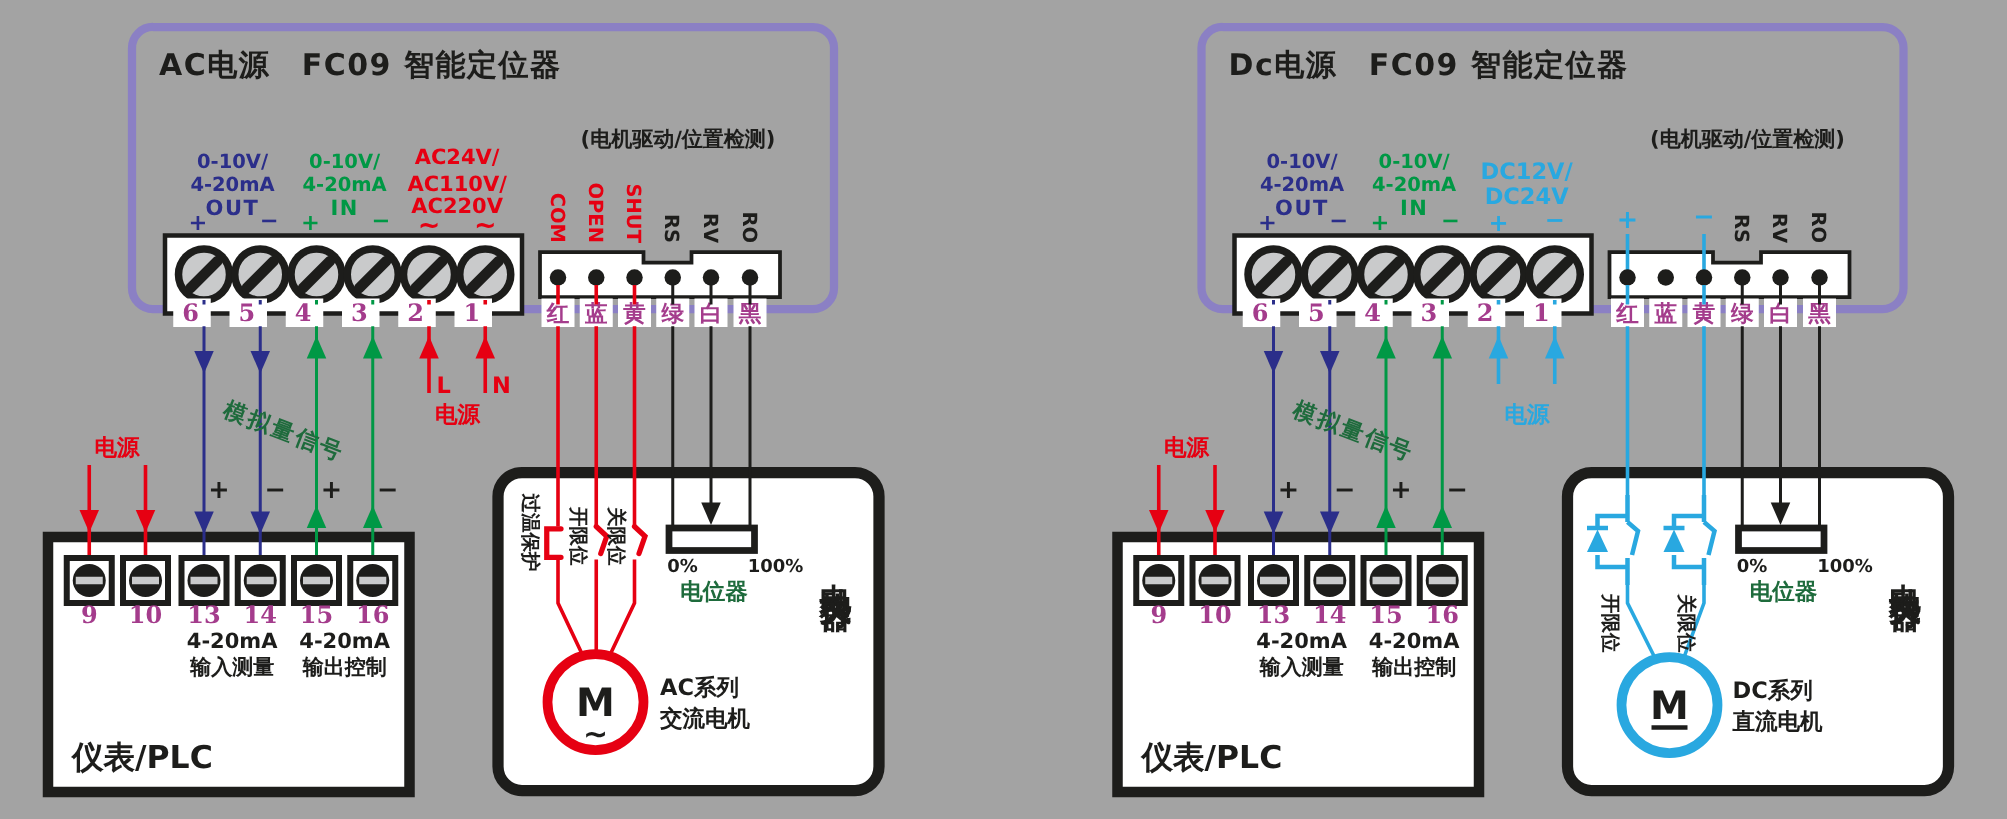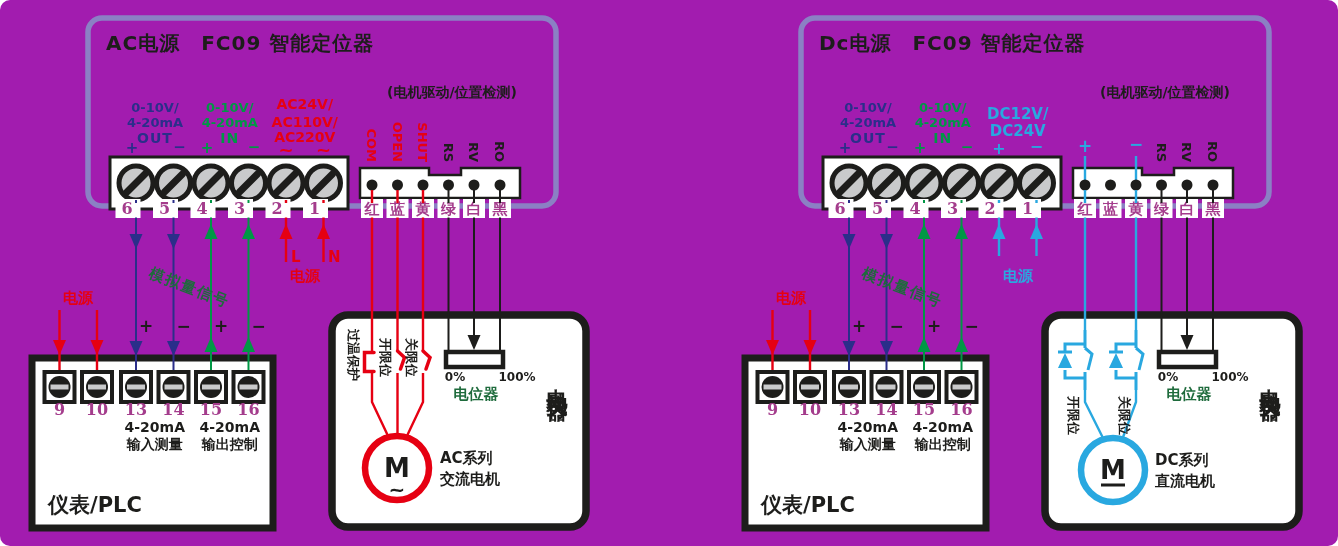--- a/index.html
+++ b/index.html
@@ -1,17 +1,17 @@
 <!DOCTYPE html>
 <html><head>
 <meta charset="utf-8">
 <style>
   html,body{margin:0;padding:0;background:#ffffff;}
-  .stage{position:relative;width:1338px;height:546px;background:#a21caf;overflow:hidden;
-         font-family:"DejaVu Sans","Liberation Sans",sans-serif;border-radius:10px;}
+  .stage{position:relative;width:1338px;height:546px;background:#a3a3a3;overflow:hidden;
+         font-family:"DejaVu Sans","Liberation Sans",sans-serif;}
   .panel{position:absolute;top:0;}
   svg text{font-family:"DejaVu Sans","Liberation Sans",sans-serif;font-weight:bold;fill:#1D1D1B;}
   .mid{text-anchor:middle}
   .endA{text-anchor:end}
   .t12{font-size:12px}.t13{font-size:13px}.t14{font-size:14px}.t15{font-size:15px}
   .t16{font-size:16px}.t17{font-size:17px}.t18{font-size:18px}.t20{font-size:20px}
   .t21{font-size:21px}.t26{font-size:26px}
   .cb{fill:#2B2E8A}.cg{fill:#009845}.cr{fill:#E60012}.cc{fill:#29A8E0}
   .cm{fill:#A43C8C}.cdg{fill:#1E6B3C}.ck{fill:#1D1D1B}
   .num{font-family:"DejaVu Serif","Liberation Serif",serif;font-size:16px;fill:#A43C8C}

